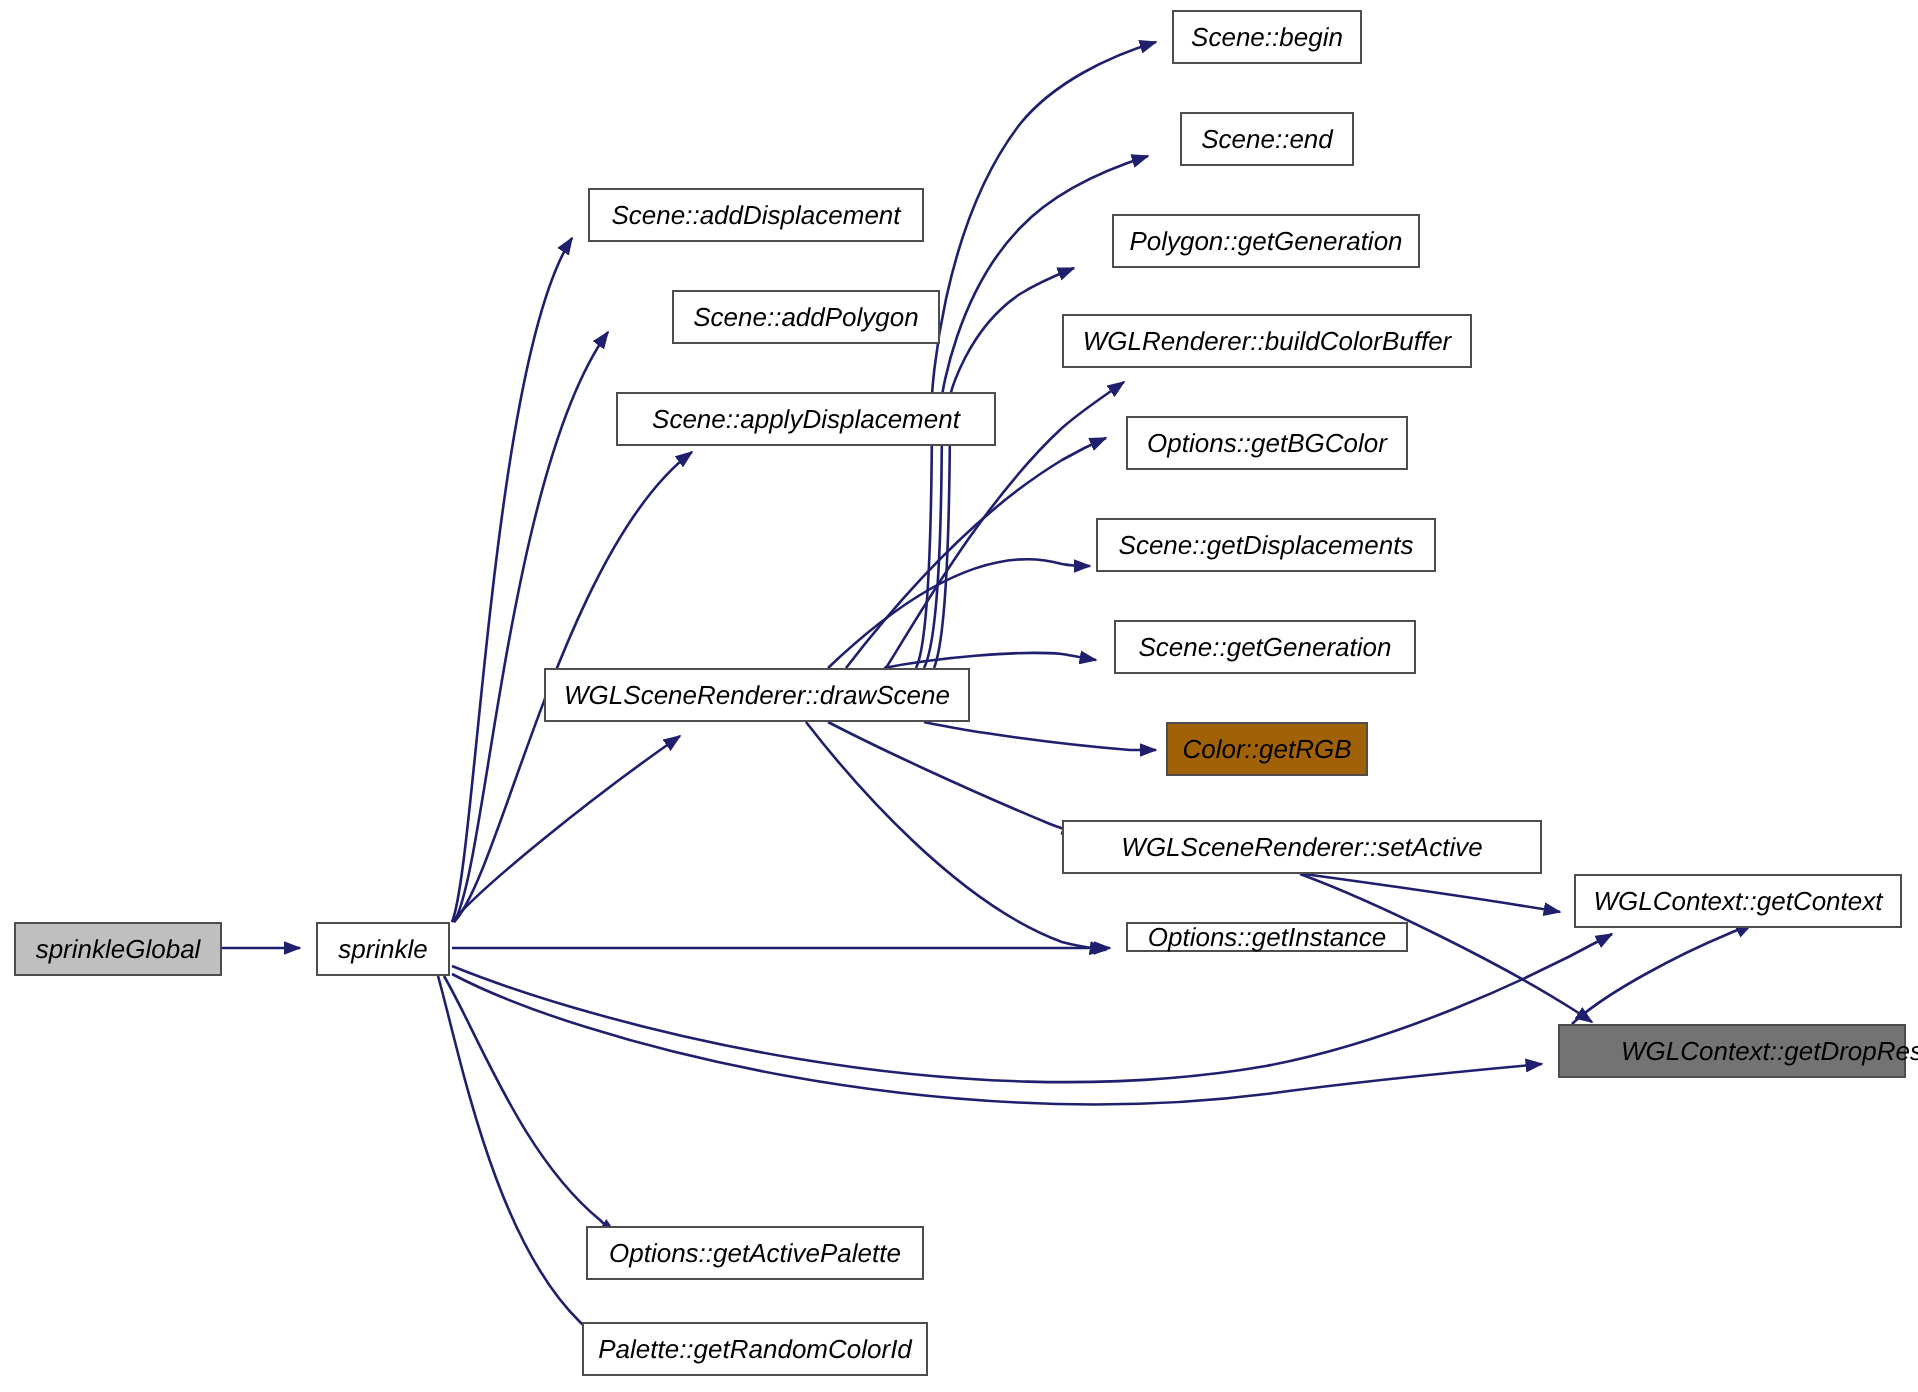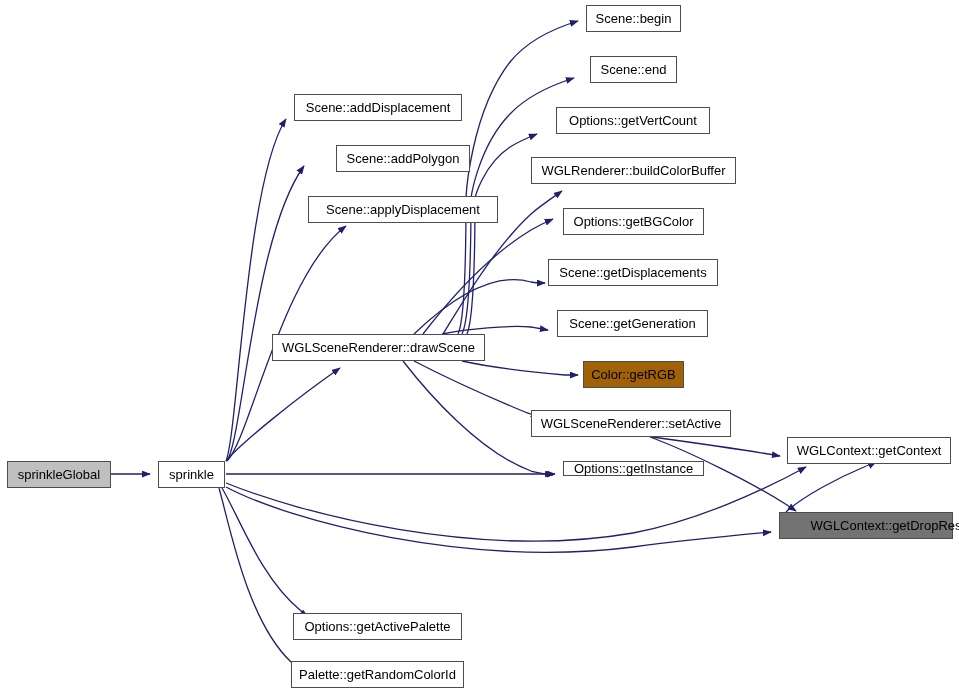--- a/index.html
+++ b/index.html
@@ -4,21 +4,21 @@
 <style>
   html,body{margin:0;padding:0;background:#ffffff;}
   body{width:959px;height:696px;overflow:hidden;
        font-family:"Liberation Sans","DejaVu Sans",sans-serif;}
   #graph{position:relative;width:959px;height:696px;background:#ffffff;}
   svg#edges{position:absolute;left:0;top:0;width:959px;height:696px;}
   .node{position:absolute;box-sizing:border-box;border:1px solid #4d4d4d;
         background:#ffffff;display:flex;align-items:center;justify-content:center;
         font-size:13px;color:#000000;white-space:nowrap;line-height:1;}
   .node.highlight{background:#bfbfbf;}
-  .node .lbl{display:block;padding:0 6px;}
+  .node .lbl{display:block;padding:0 6px;font-style:italic;}
 </style>
 </head>
 <body>
 
 <div id="graph" style="background: rgb(255, 255, 255);">
   <svg id="edges" viewBox="0 0 959 696" xmlns="http://www.w3.org/2000/svg">
     <defs>
       <marker id="arrow" markerWidth="9" markerHeight="7" refX="8.2" refY="3.5" orient="auto" markerUnits="userSpaceOnUse">
         <path d="M0,0 L9,3.5 L0,7 z" fill="#1f1f6e"></path>
       </marker>
@@ -67,38 +67,38 @@
     <div class="node" style="left: 272px; top: 334px; width: 213px; height: 27px; border-color: rgb(77, 77, 77); background: rgb(255, 255, 255);">
       <span class="lbl">WGLSceneRenderer::drawScene</span>
     </div>
     <div class="node" style="left: 586px; top: 5px; width: 95px; height: 27px; border-color: rgb(77, 77, 77); background: rgb(255, 255, 255);">
       <span class="lbl">Scene::begin</span>
     </div>
     <div class="node" style="left: 590px; top: 56px; width: 87px; height: 27px; border-color: rgb(77, 77, 77); background: rgb(255, 255, 255);">
       <span class="lbl">Scene::end</span>
     </div>
     <div class="node" style="left: 556px; top: 107px; width: 154px; height: 27px; border-color: rgb(77, 77, 77); background: rgb(255, 255, 255);">
-      <span class="lbl">Options::getVertCount</span>
+      <span class="lbl">Polygon::getGeneration</span>
     </div>
     <div class="node" style="left: 531px; top: 157px; width: 205px; height: 27px; border-color: rgb(77, 77, 77); background: rgb(255, 255, 255);">
       <span class="lbl">WGLRenderer::buildColorBuffer</span>
     </div>
     <div class="node" style="left: 563px; top: 208px; width: 141px; height: 27px; border-color: rgb(77, 77, 77); background: rgb(255, 255, 255);">
       <span class="lbl">Options::getBGColor</span>
     </div>
     <div class="node" style="left: 548px; top: 259px; width: 170px; height: 27px; border-color: rgb(77, 77, 77); background: rgb(255, 255, 255);">
       <span class="lbl">Scene::getDisplacements</span>
     </div>
     <div class="node" style="left: 557px; top: 310px; width: 151px; height: 27px; border-color: rgb(77, 77, 77); background: rgb(255, 255, 255);">
       <span class="lbl">Scene::getGeneration</span>
     </div>
     <div class="node" style="left: 583px; top: 361px; width: 101px; height: 27px; border-color: rgb(77, 77, 77); background: #a16207;">
       <span class="lbl">Color::getRGB</span>
     </div>
-    <div class="node" style="left: 531px; top: 410px; width: 200px; height: 27px; border-color: rgb(77, 77, 77); background: rgb(255, 255, 255); text-align: right;">
+    <div class="node" style="left: 531px; top: 410px; width: 240px; height: 27px; border-color: rgb(77, 77, 77); background: rgb(255, 255, 255); text-align: right;">
       <span class="lbl">WGLSceneRenderer::setActive</span>
     </div>
     <div class="node" style="left: 563px; top: 461px; width: 141px; height: 15px; border-color: rgb(77, 77, 77); background: rgb(255, 255, 255);">
       <span class="lbl">Options::getInstance</span>
     </div>
     <div class="node" style="left: 787px; top: 437px; width: 164px; height: 27px; border-color: rgb(77, 77, 77); background: rgb(255, 255, 255);">
       <span class="lbl">WGLContext::getContext</span>
     </div>
     <div class="node" style="left: 779px; top: 512px; width: 174px; height: 27px; border-color: rgb(77, 77, 77); background: #737373; padding-left: 40px;">
       <span class="lbl">WGLContext::getDropRes</span>

